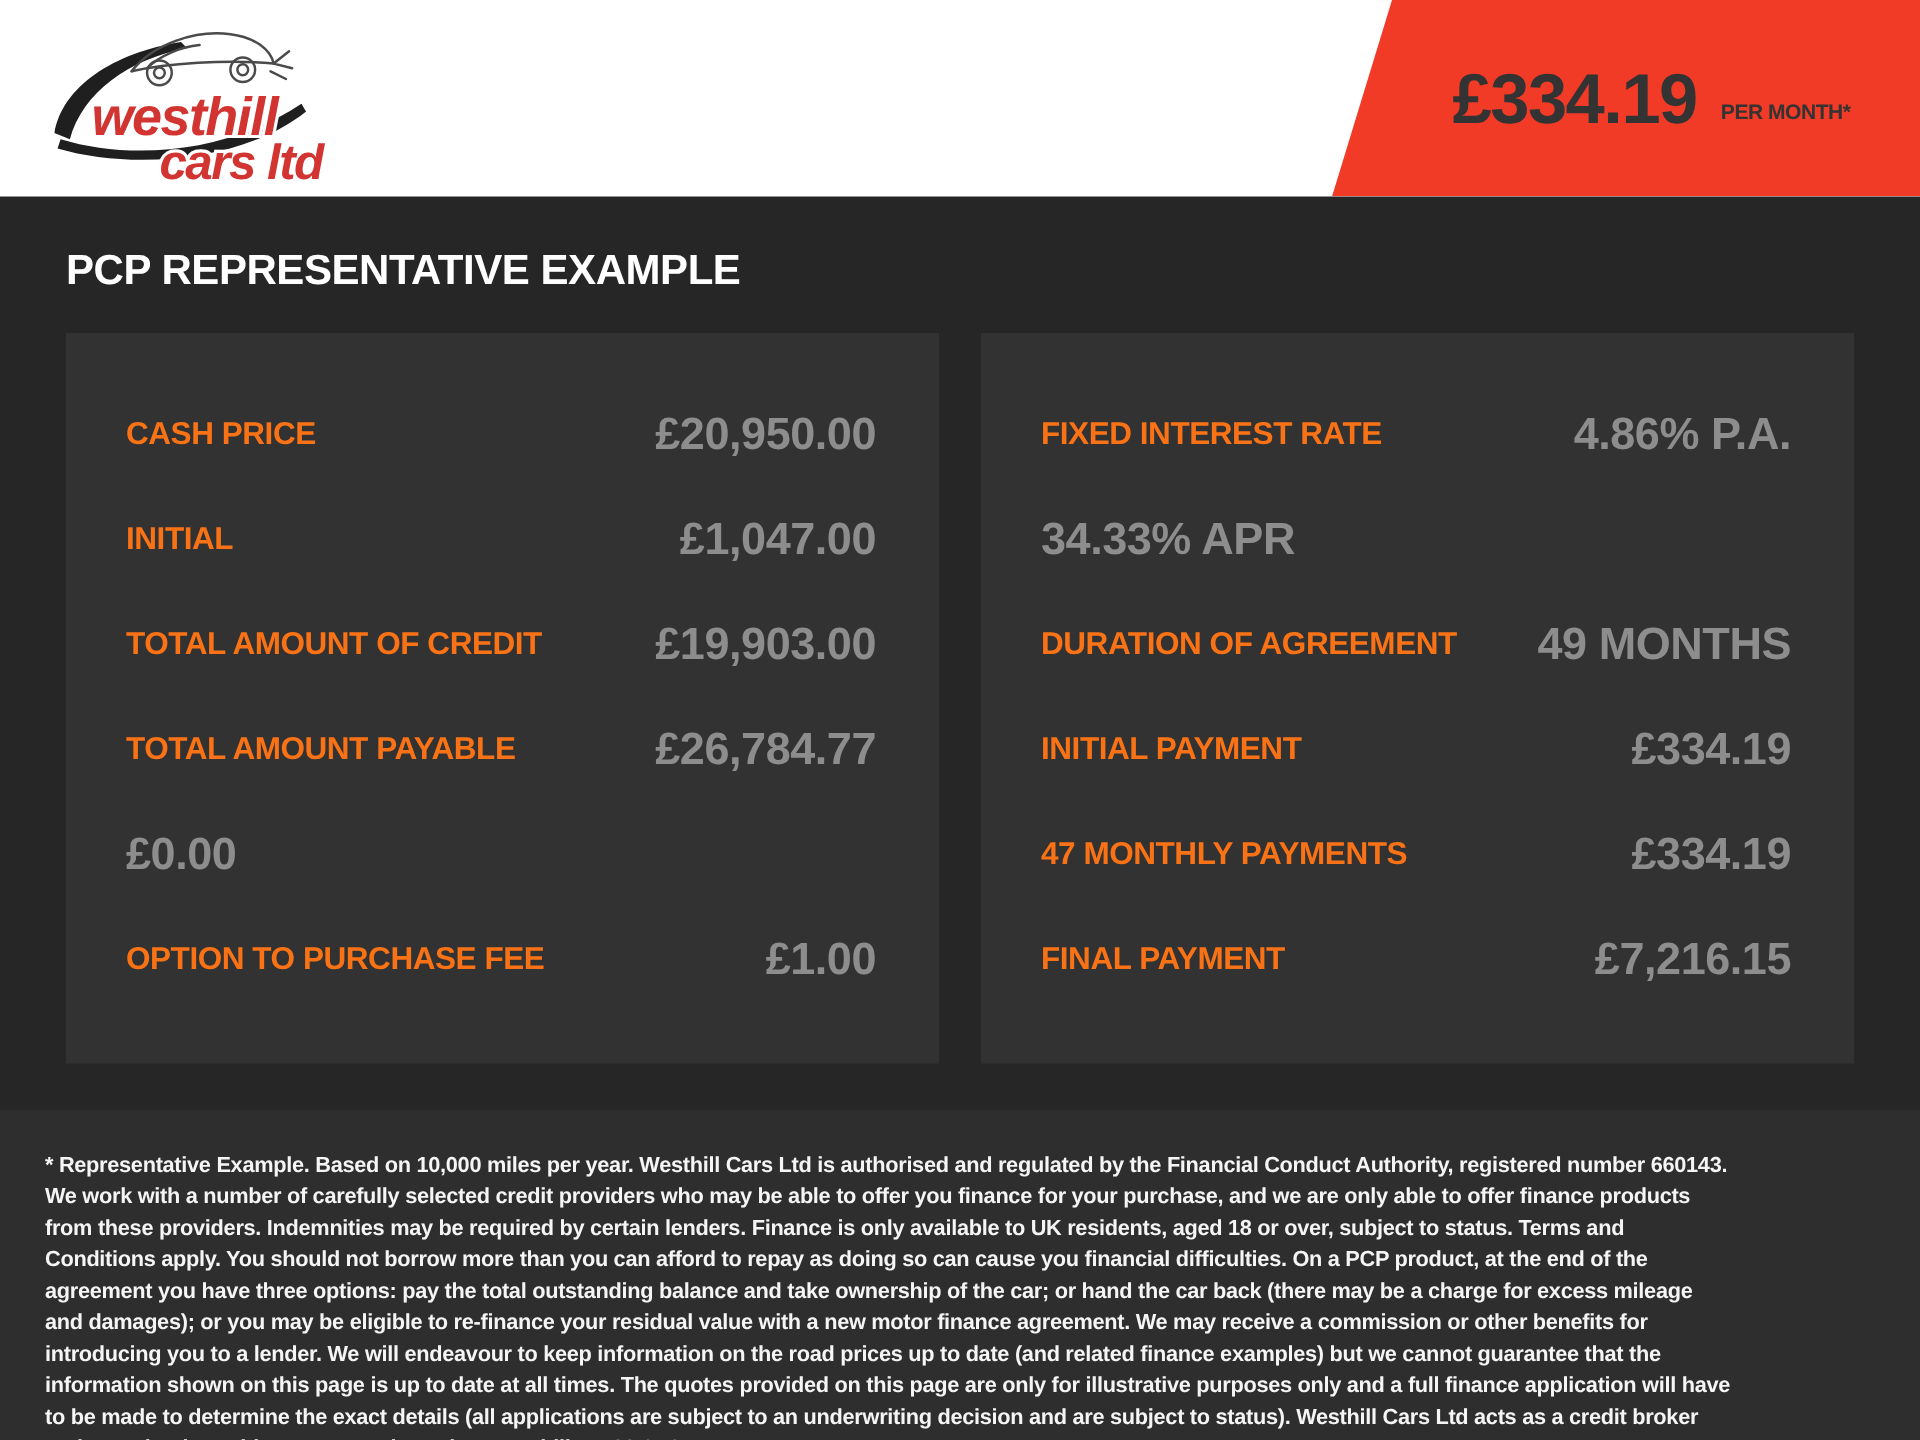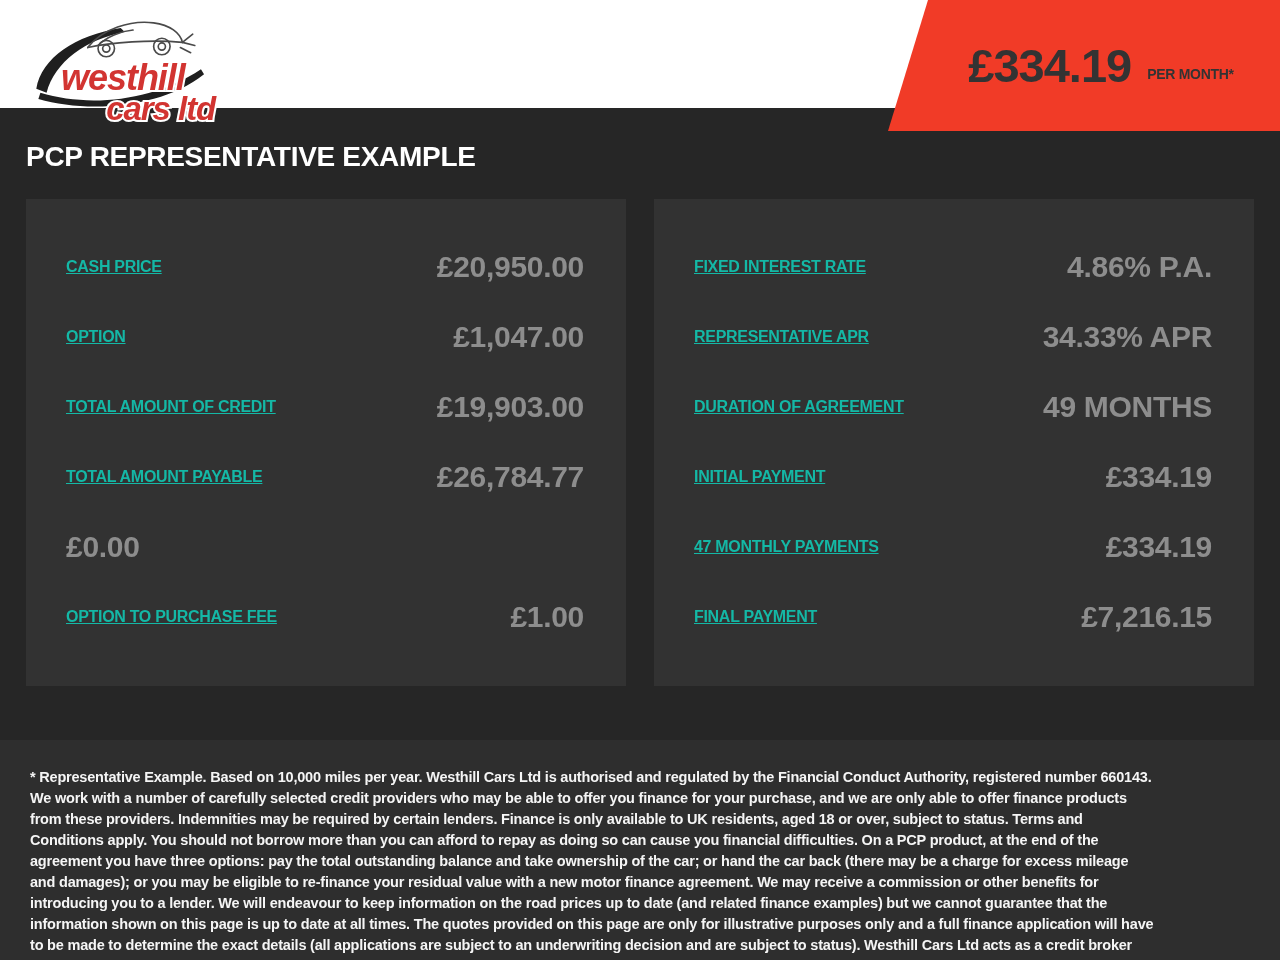--- a/index.html
+++ b/index.html
@@ -6,21 +6,21 @@
   html, body { width: 1280px; height: 960px; }
   body {
     font-family: "Liberation Sans", sans-serif;
     background: #262626;
     overflow: hidden;
   }
 
   
   .topbar {
     position: relative;
-    height: 108px;
+    height: 131px;
     background: #ffffff;
   }
   .logo-svg {
     position: absolute;
     left: 26px;
     top: 4px;
   }
   .price-banner {
     position: absolute;
     top: 0; right: 0;
@@ -42,21 +42,21 @@
   .banner-period {
     font-size: 14px;
     font-weight: 700;
     color: #333333;
     padding-top: 16px;
     letter-spacing: -0.3px;
   }
 
   
   .main {
-    padding: 0 26px;
+    padding: 0 44px;
   }
   .page-title {
     padding-top: 32px;
     font-size: 28px;
     line-height: 34px;
     font-weight: 700;
     color: #ffffff;
     letter-spacing: -0.3px;
   }
   .panels {
@@ -70,26 +70,25 @@
     background: #323232;
     padding: 33px 42px 0 40px;
   }
   .finance-row {
     height: 70px;
     display: flex;
     align-items: center;
     justify-content: space-between;
   }
   .finance-label {
-    font-size: 16px;
-    font-weight: 700;
-    color: #14b8a6;
+    font-size: 21px;
+    font-weight: 700;
+    color: #f97316;
     letter-spacing: -0.3px;
     white-space: nowrap;
-    text-decoration: underline;
   }
   .finance-value {
     font-size: 30px;
     font-weight: 700;
     color: #8d8d8d;
     letter-spacing: -0.3px;
     white-space: nowrap;
   }
 
   
@@ -146,21 +145,21 @@
   <h1 class="page-title">PCP REPRESENTATIVE EXAMPLE</h1>
 
   <div class="panels">
 
     <div class="panel">
       <div class="finance-row">
         <span class="finance-label">CASH PRICE</span>
         <span class="finance-value">£20,950.00</span>
       </div>
       <div class="finance-row">
-        <span class="finance-label">OPTION</span>
+        <span class="finance-label">INITIAL</span>
         <span class="finance-value">£1,047.00</span>
       </div>
       <div class="finance-row">
         <span class="finance-label">TOTAL AMOUNT OF CREDIT</span>
         <span class="finance-value">£19,903.00</span>
       </div>
       <div class="finance-row">
         <span class="finance-label">TOTAL AMOUNT PAYABLE</span>
         <span class="finance-value">£26,784.77</span>
       </div>
@@ -172,21 +171,20 @@
         <span class="finance-value">£1.00</span>
       </div>
     </div>
 
     <div class="panel">
       <div class="finance-row">
         <span class="finance-label">FIXED INTEREST RATE</span>
         <span class="finance-value">4.86% P.A.</span>
       </div>
       <div class="finance-row">
-        <span class="finance-label">REPRESENTATIVE APR</span>
         <span class="finance-value">34.33% APR</span>
       </div>
       <div class="finance-row">
         <span class="finance-label">DURATION OF AGREEMENT</span>
         <span class="finance-value">49 MONTHS</span>
       </div>
       <div class="finance-row">
         <span class="finance-label">INITIAL PAYMENT</span>
         <span class="finance-value">£334.19</span>
       </div>

